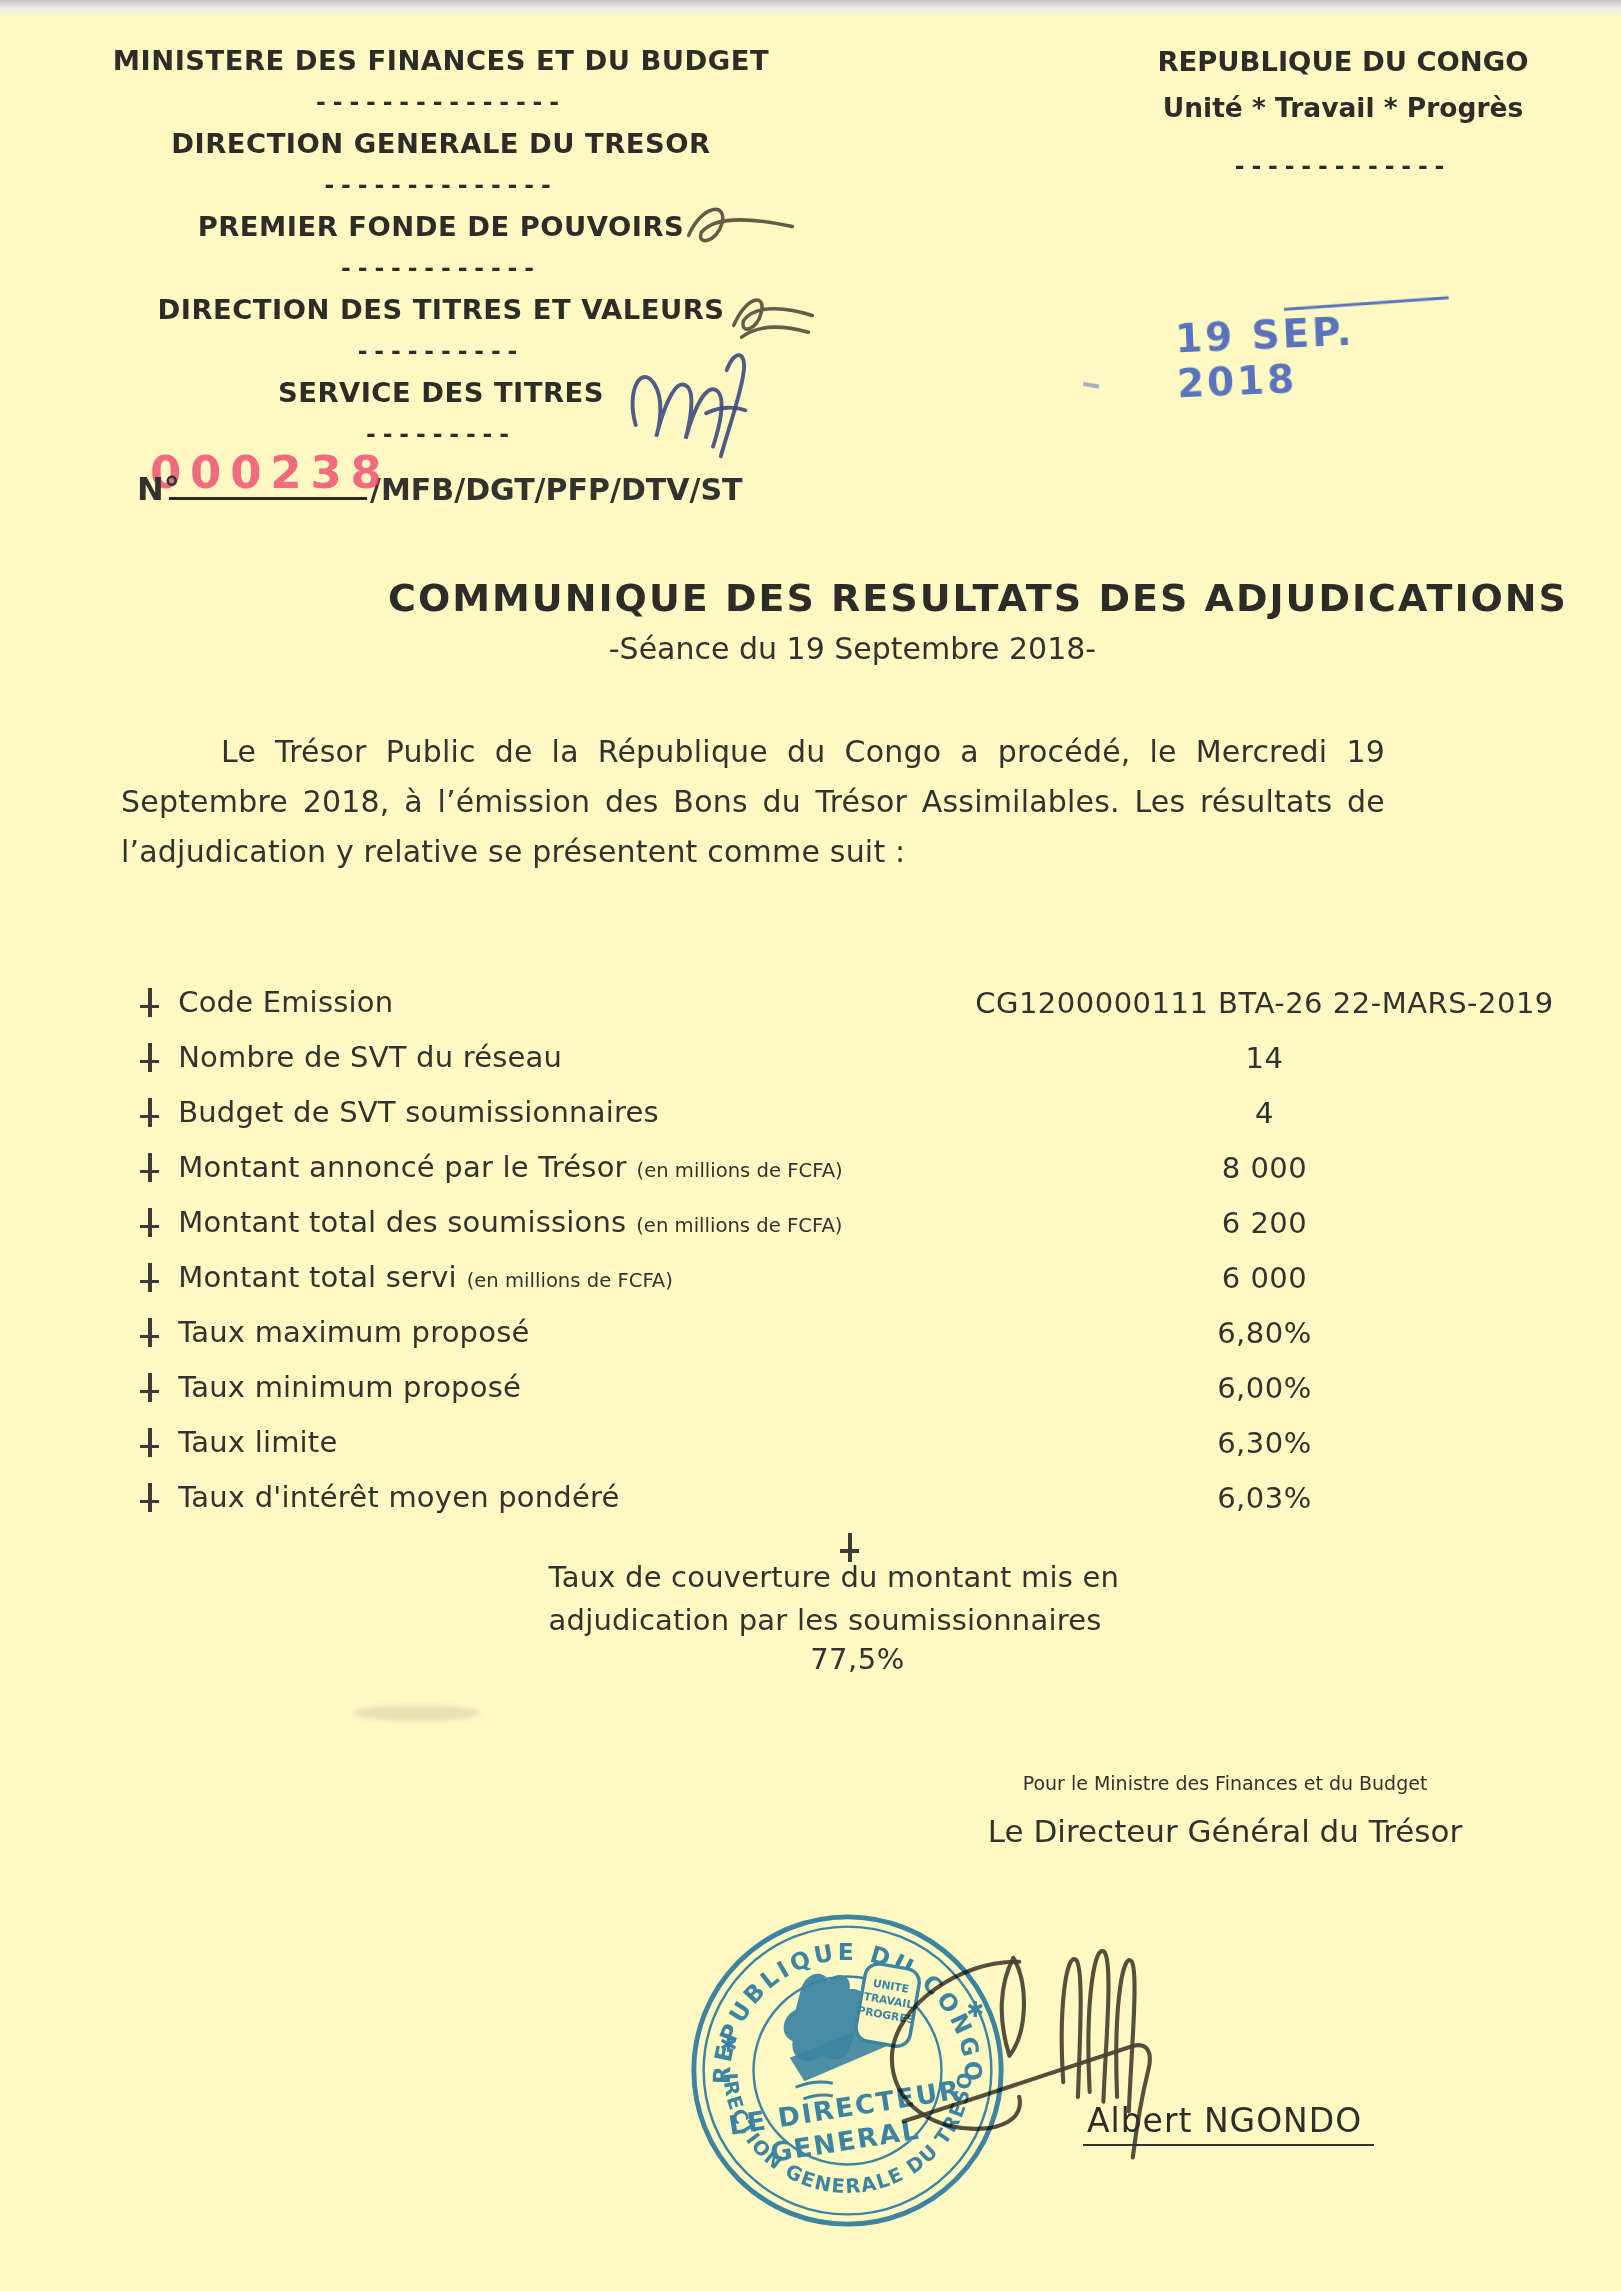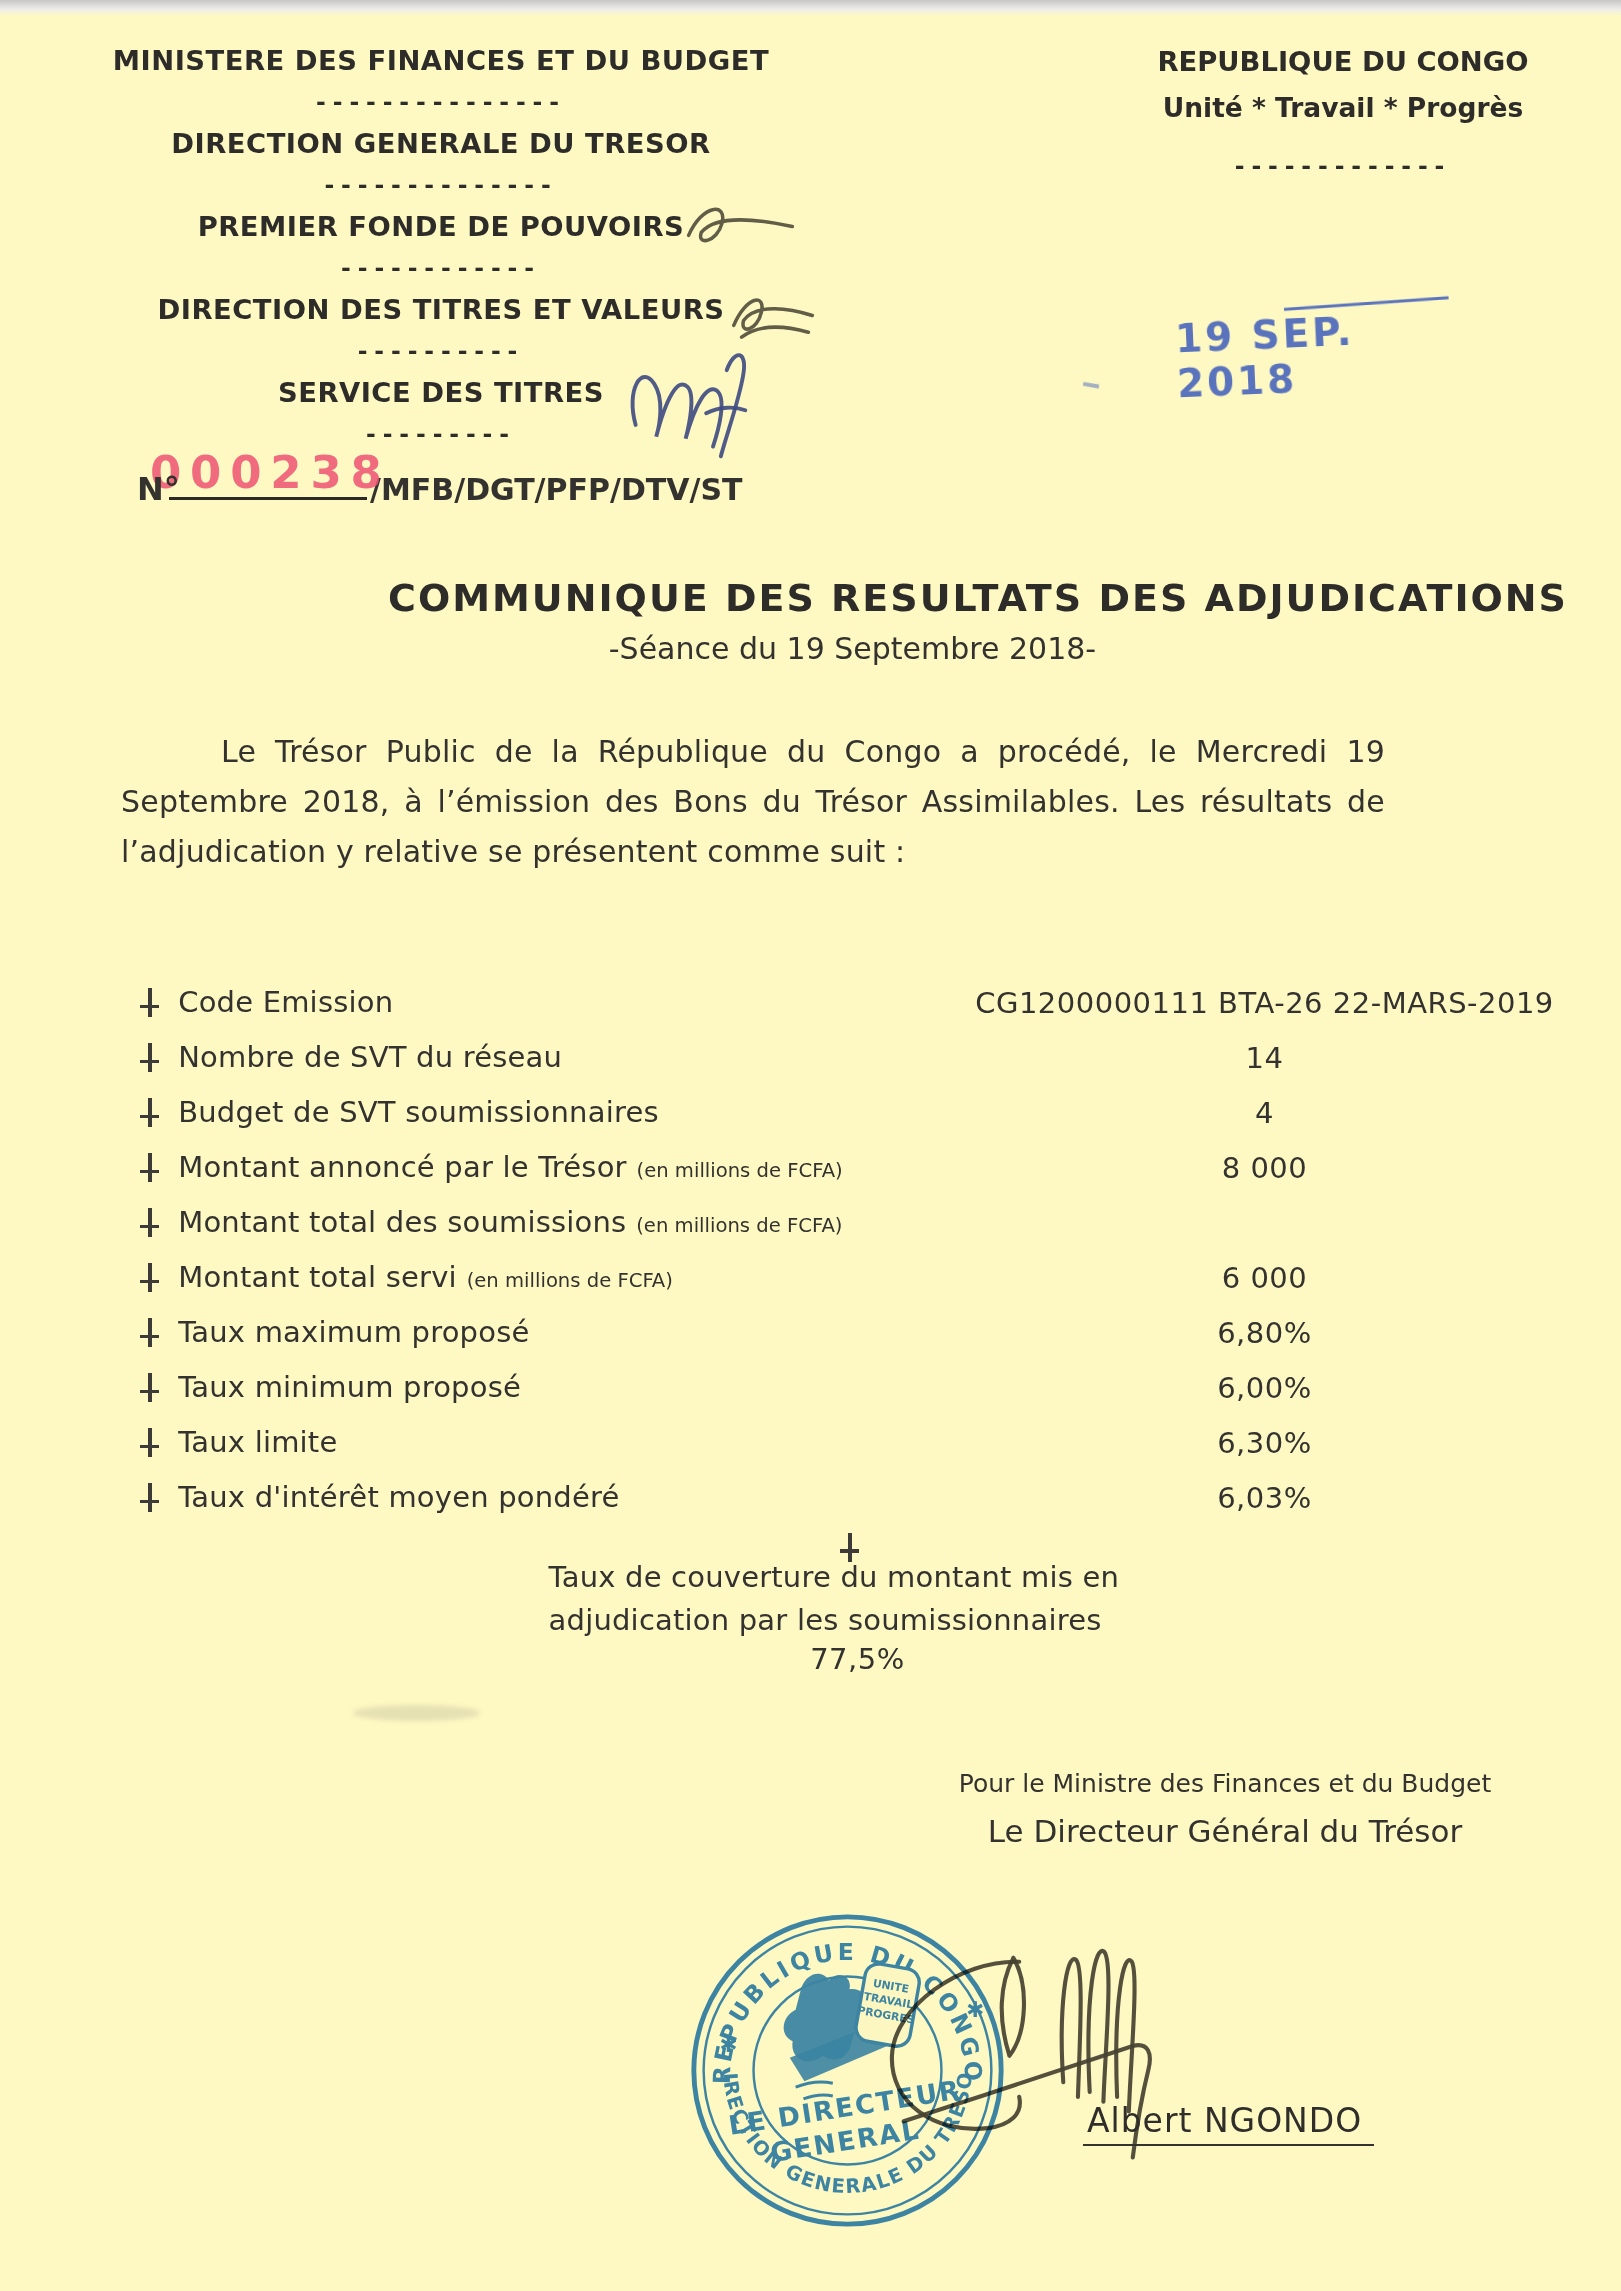--- a/index.html
+++ b/index.html
@@ -60,21 +60,21 @@
   .lbl{flex:1;display:flex;align-items:baseline;min-width:0;}
   .lbl-text{font-size:29px;letter-spacing:0.2px;line-height:43px;}
   .row.tall .lbl-text{max-width:608px;}
   .lbl-note{font-size:19.6px;margin-left:9.8px;white-space:nowrap;}
   .valcol{flex:0 0 627px;width:627px;text-align:center;font-size:29px;letter-spacing:0.5px;}
   
   .smudge{position:absolute;left:353px;top:1705px;width:127px;height:15.7px;border-radius:50%;
     background:rgba(120,118,112,.18);filter:blur(2.9px);}
   
   .closing{position:absolute;left:882px;top:1763px;width:686px;text-align:center;}
-  .closing-l1{font-size:25px;line-height:41px;margin-bottom:6.9px;}
+  .closing-l1{font-size:19px;line-height:41px;margin-bottom:6.9px;}
   .closing-l2{font-size:31px;line-height:41px;}
   .signatory{position:absolute;left:1083px;top:2101px;font-size:33px;letter-spacing:1px;
     line-height:39px;padding:0 11.8px 3.9px 3.9px;border-bottom:2.9px solid #343330;color:#2f2e2b;}
   
   .stamp-wrap{position:absolute;left:686px;top:1909px;width:323px;height:323px;
     mix-blend-mode:multiply;filter:blur(0.3px);opacity:.94;}
   .st-stroke{stroke:var(--stamp-blue);fill:none;}
   .st-fill{fill:var(--stamp-blue);}
   .st-text{fill:var(--stamp-blue);font-weight:700;}
   .sig-svg{position:absolute;left:843px;top:1901px;width:372px;height:284px;mix-blend-mode:multiply;}
@@ -162,20 +162,21 @@
       </span>
       <span class="valcol">8 000</span>
     </div>
 
     <div class="row">
       <span class="blt"></span>
       <span class="lbl">
         <span class="lbl-text">Montant total des soumissions</span>
         <span class="lbl-note">(en millions de FCFA)</span>
       </span>
+      <span class="valcol">6 200</span>
     </div>
 
     <div class="row">
       <span class="blt"></span>
       <span class="lbl">
         <span class="lbl-text">Montant total servi</span>
         <span class="lbl-note">(en millions de FCFA)</span>
       </span>
       <span class="valcol">6 000</span>
     </div>

